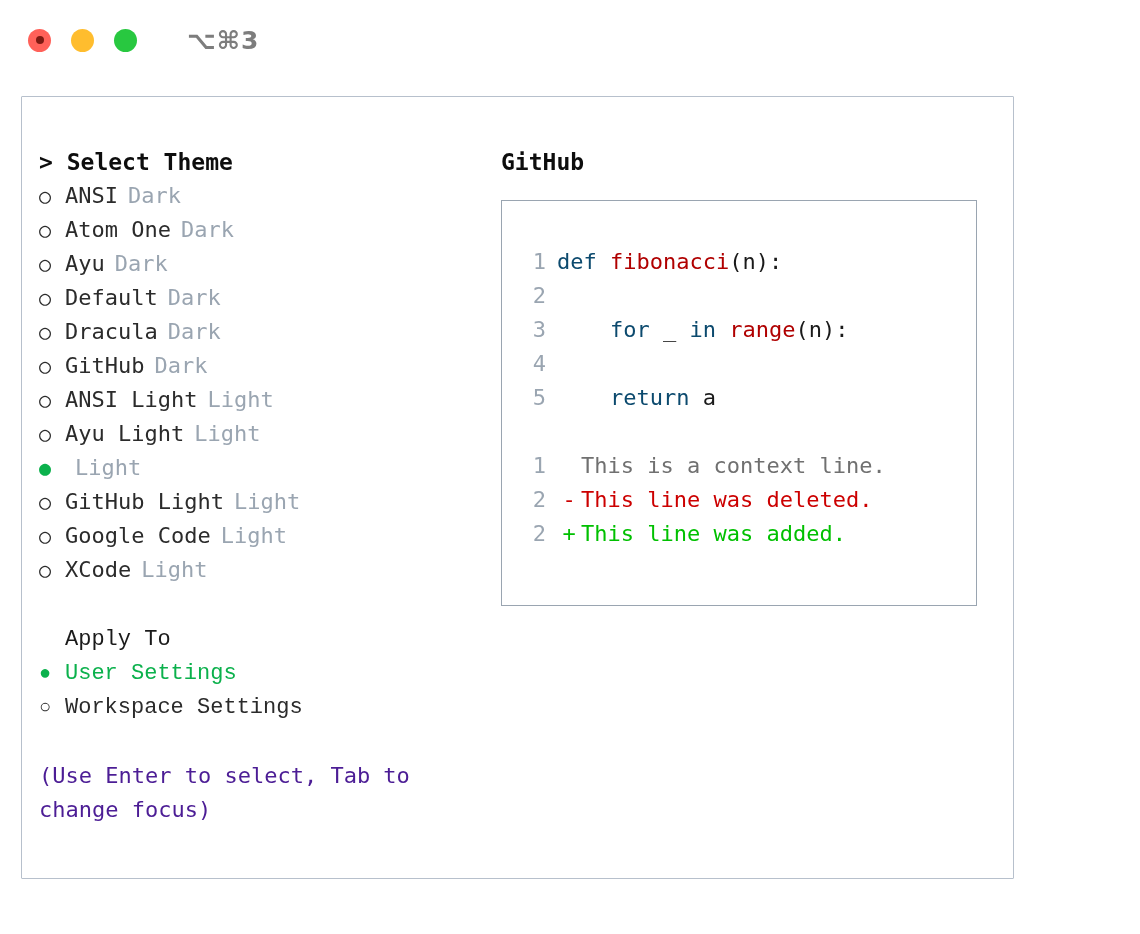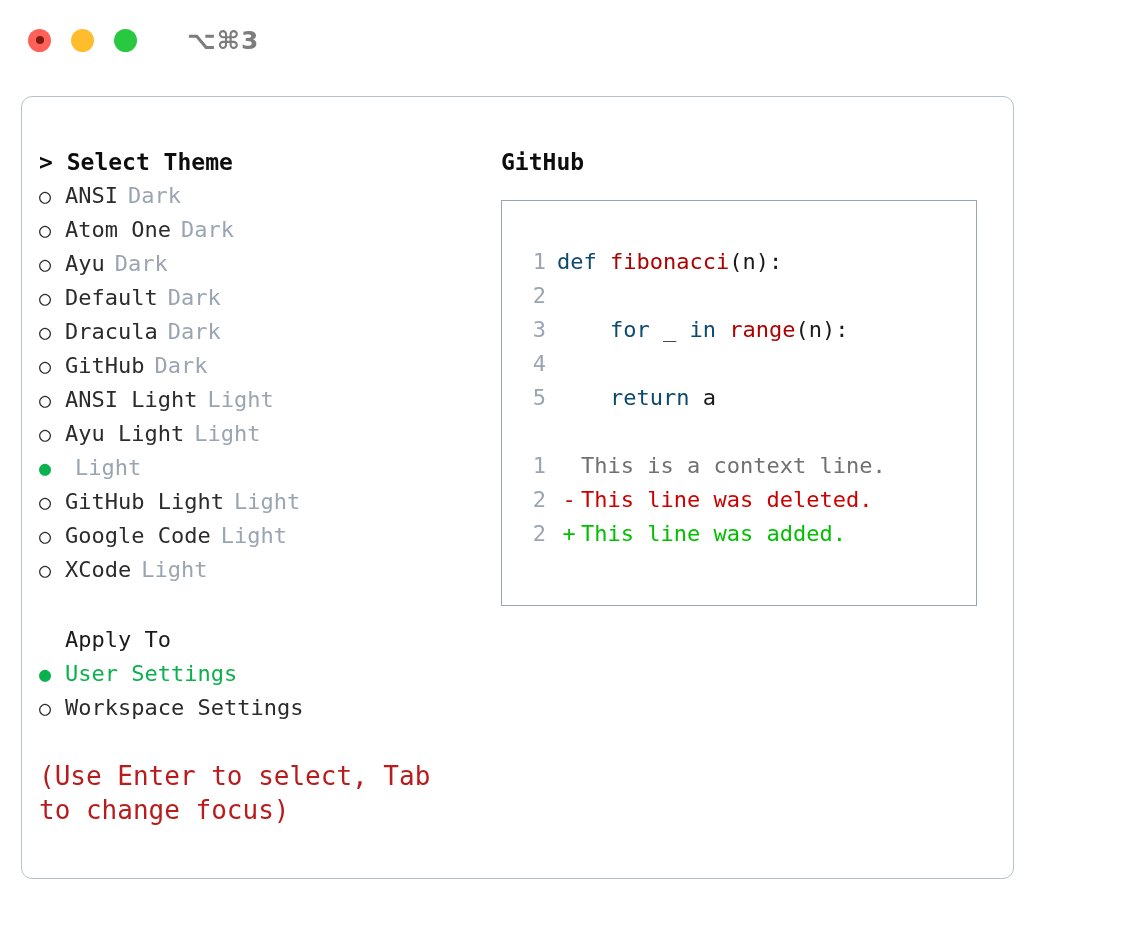--- a/index.html
+++ b/index.html
@@ -72,21 +72,21 @@
 
   
   #panel {
     position: absolute;
     left: 21px;
     top: 96px;
     width: 993px;
     height: 783px;
     box-sizing: border-box;
     border: 1.5px solid #b7c0cc;
-    border-radius: 11px;
+    border-radius: 1px;
     background: #ffffff;
   }
 
   #panel-body {
     position: absolute;
     left: 0; top: 0;
     width: 100%;
     height: 100%;
   }
 
@@ -122,33 +122,34 @@
   .opt-row.selected .opt-marker { color: #0bb14c; }
   .opt-label { color: #2b2b2b; }
   .opt-row.selected .opt-label { color: #0bb14c; }
   .opt-tag {
     color: #9aa5b1;
     margin-left: 10px;
   }
 
   .subsection {
     margin-top: 36px;
+    font-family: Liberation Mono, monospace;
   }
   .subsection-title {
     font-size: 22px;
     color: #1a1a1a;
     line-height: 34px;
     padding-left: 26px;
     white-space: pre;
   }
 
   .hint {
     margin-top: 34px;
-    font-size: 26px;
-    color: #b91c1c;
+    font-size: 22px;
+    color: #4c1d95;
     line-height: 34px;
     width: 400px;
     white-space: normal;
   }
 
   
   #preview-column {
     position: absolute;
     left: 479px;
     top: 48px;

